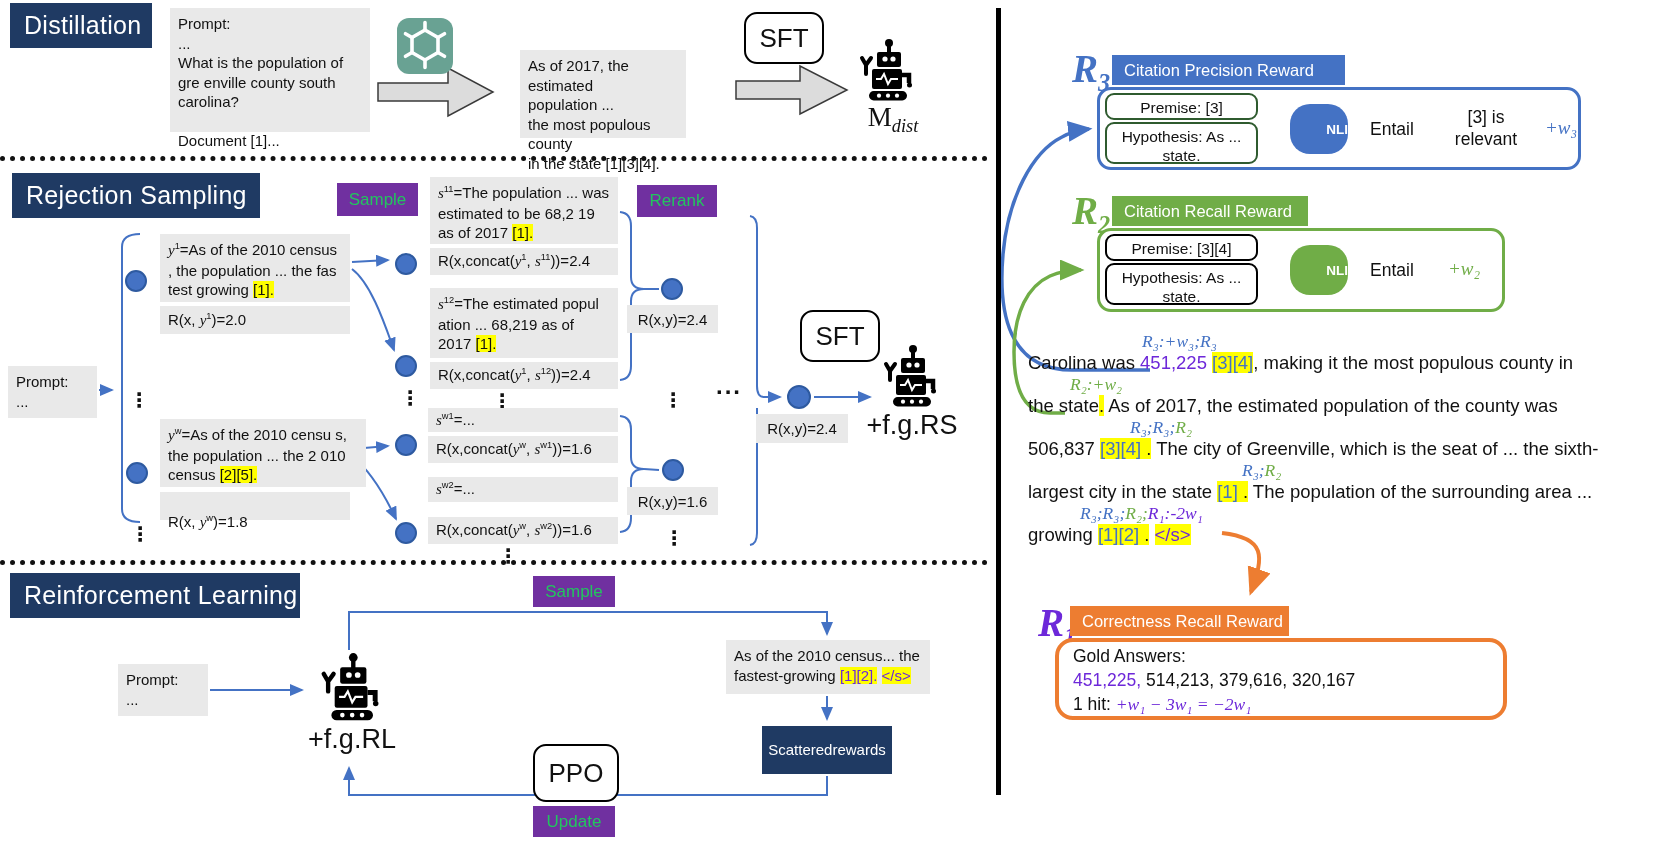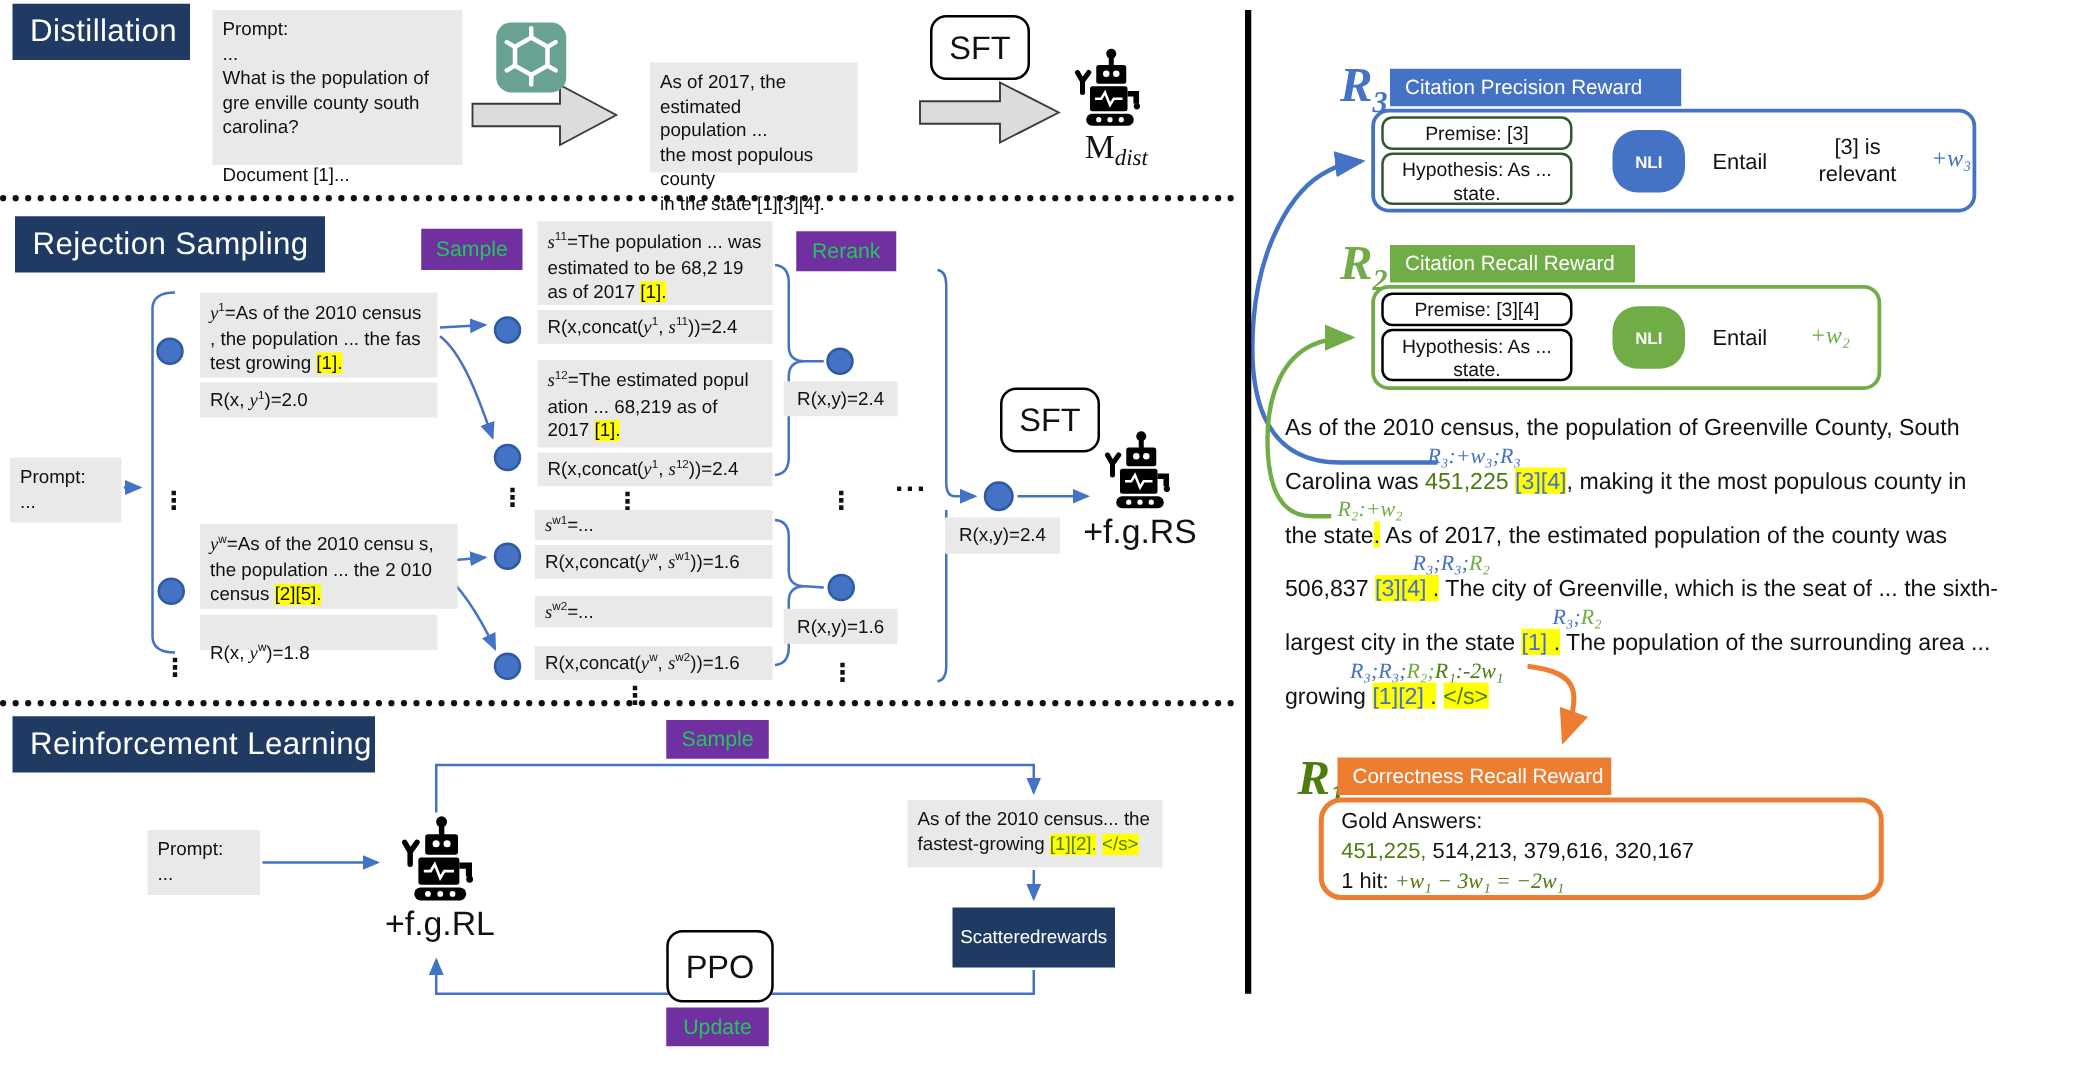--- a/index.html
+++ b/index.html
@@ -10,37 +10,37 @@
   .lay{z-index:2}
   .hdr{background:#1f3a63;color:#fff;display:flex;align-items:center;
        padding-left:14px;font-size:25px;letter-spacing:.3px;box-sizing:border-box}
   .gbox{background:#e9e9e9;font-size:15px;line-height:1.3;padding:6px 8px;box-sizing:border-box}
   .btn{background:#7030a0;color:#22c55e;display:flex;align-items:center;justify-content:center;font-size:17px}
   .navybox{background:#1f3a63;color:#fff;display:flex;flex-direction:row;align-items:center;justify-content:center;font-size:15px;line-height:1.25}
   .circ{background:#4472c4;border:2px solid #2e5aa0;border-radius:50%;box-sizing:border-box}
   .sftbox{background:#fff;border:2.5px solid #000;border-radius:13px;display:flex;
           align-items:center;justify-content:center;font-size:26px}
   .hl{background:#ffff00}
-  .c-orange{color:#4d7c0f}
+  .c-orange{color:#6d28d9}
   .c-blue{color:#4472c4}
   .c-green{color:#70ad47}
   .v{font-family:"Liberation Serif",serif;font-style:italic}
   sup{font-size:.62em}
   sub{font-size:.62em}
   .vdots{font-family:"DejaVu Sans",sans-serif;font-size:20px;font-weight:bold;line-height:1}
   .hdots{font-size:24px;font-weight:bold;letter-spacing:2px}
   .mlabel{font-family:"Liberation Serif",serif;font-size:27px}
   .biglabel{font-size:27px}
   .rlabel{font-family:"Liberation Serif",serif;font-style:italic;font-size:39px;font-weight:bold}
   .titlebox{color:#fff;font-size:16.5px;display:flex;align-items:center;padding-left:12px;box-sizing:border-box}
   .obox{background:#fff;border-radius:14px;box-sizing:border-box}
   .pbox{background:#fff;border:2px solid #000;border-radius:9px;text-align:center;
         font-size:15.5px;line-height:1.25;padding-top:3px;box-sizing:border-box}
   .dkg{border-color:#2f5b2f}
-  .nli{color:#fff;display:flex;align-items:center;justify-content:center;
+  .nli{color:#fff;display:flex;align-items:center;justify-content:flex-end;
        font-size:13.5px;font-weight:bold;border-radius:20px}
   .rtxt{font-size:17.5px}
   .pt{font-size:18.5px;height:22.5px;white-space:nowrap}
   .pa{font-family:"Liberation Serif",serif;font-style:italic;font-size:17.5px;height:20.5px;white-space:nowrap}
   .dotline{height:0;border-top:5px dotted #111}
   .divider{background:#000}
   .goldline{font-size:17.5px;line-height:1.38}
 </style>
 </head>
 <body>
@@ -347,21 +347,20 @@
   <span>NLI</span>
 </div>
 <div class="abs lay rtxt" style="left:1370px;top:260px">
   <span>Entail</span>
 </div>
 <div class="abs lay v c-green" style="left:1448px;top:258px;font-size:19px">
   <span>+w₂</span>
 </div>
 
 <div class="abs lay" style="left:1028px;top:331px;width:575px">
-  <div class="pt"><span>As of the 2010 census, the population of Greenville County, South</span></div>
   <div class="pa c-blue" style="padding-left:114px"><span>R₃:+w₃;R₃</span></div>
   <div class="pt">
     <span>Carolina was </span><span class="c-orange">451,225 </span><span class="hl c-blue">[3][4]</span><span>, making it the most populous county in</span>
   </div>
   <div class="pa c-green" style="padding-left:42px"><span>R₂:+w₂</span></div>
   <div class="pt">
     <span>the state</span><span class="hl">.</span><span> As of 2017, the estimated population of the county was</span>
   </div>
   <div class="pa" style="padding-left:102px"><span class="c-blue">R₃;R₃;</span><span class="c-green">R₂</span></div>
   <div class="pt">

